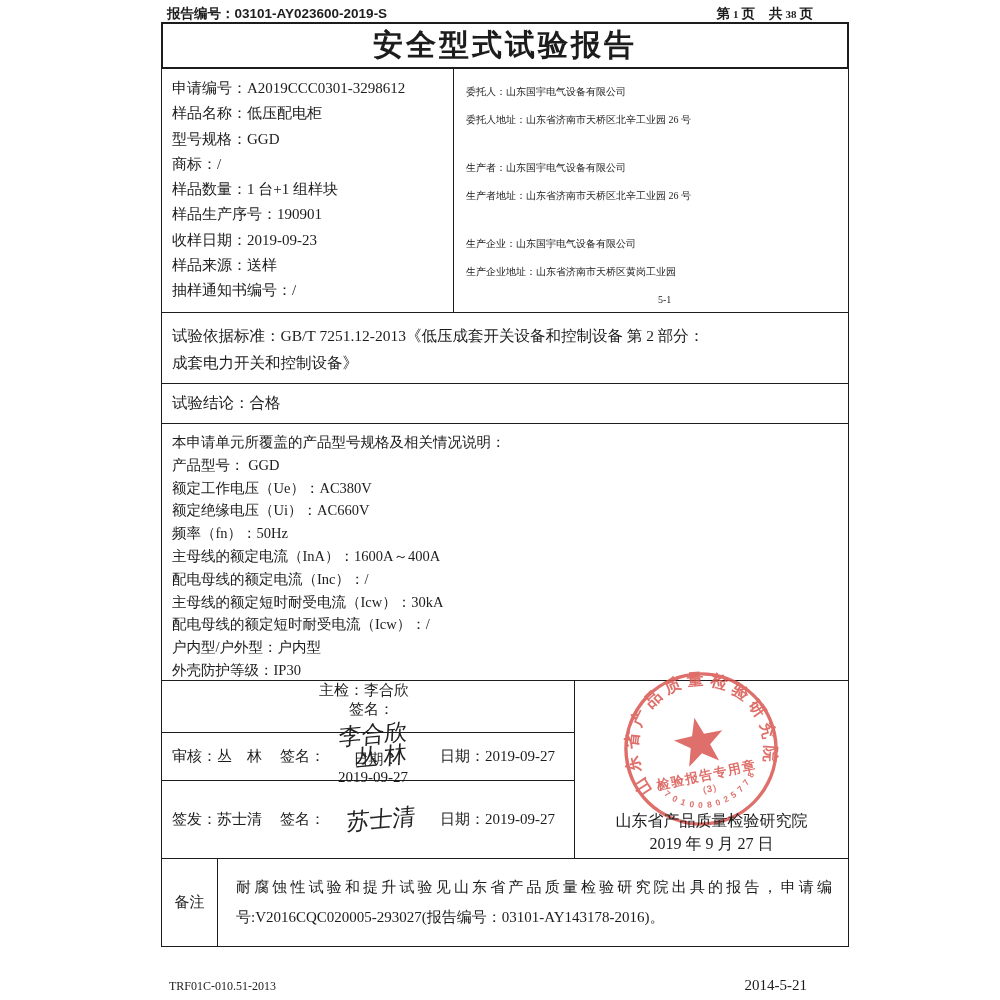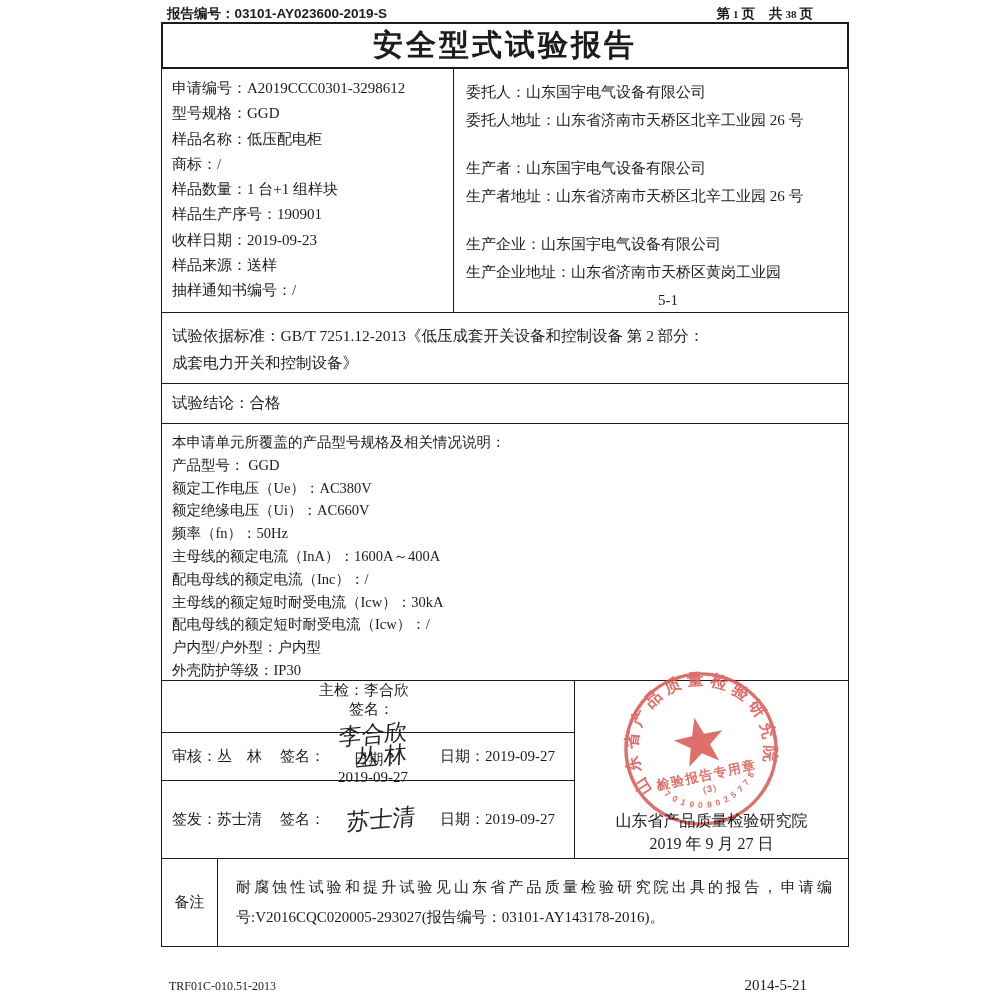--- a/index.html
+++ b/index.html
@@ -17,21 +17,21 @@
 
   
   .title-box{border:2px solid #1c1c1c;height:47px;box-sizing:border-box;display:flex;
              align-items:center;justify-content:center;}
   .title-box h1{margin:0;font-size:30px;font-weight:600;letter-spacing:3px;}
 
   
   .info-table{display:flex;border:1px solid #1c1c1c;border-top:none;height:244px;box-sizing:border-box;}
   .info-left{width:291px;box-sizing:border-box;padding:7px 6px 0 10px;font-size:15px;}
   .info-left .line{line-height:25.3px;white-space:nowrap;}
-  .info-right{flex:1;border-left:1px solid #1c1c1c;box-sizing:border-box;padding:9px 6px 0 12px;font-size:15px;}
+  .info-right{flex:1;border-left:1px solid #1c1c1c;box-sizing:border-box;padding:9px 6px 0 12px;font-size:10px;}
   .info-right .group{margin-bottom:20px;}
   .info-right .line{line-height:28px;white-space:nowrap;}
   .info-right .indent{padding-left:192px;}
 
   
   .row{border:1px solid #1c1c1c;border-top:none;box-sizing:border-box;padding:0 10px;}
   .standards{height:71px;font-size:15.5px;line-height:27px;padding-top:9px;}
   .conclusion{height:40px;font-size:15.5px;display:flex;align-items:center;}
   .specs{height:257px;font-size:14.5px;padding-top:7px;}
   .specs .line{line-height:22.8px;white-space:nowrap;}
@@ -84,22 +84,22 @@
       </div>
     </div>
 
     <div class="title-box">
       <h1>安全型式试验报告</h1>
     </div>
 
     <div class="info-table">
       <div class="info-left">
         <div class="line">申请编号：A2019CCC0301-3298612</div>
+        <div class="line">样品名称：低压配电柜</div>
         <div class="line">型号规格：GGD</div>
-        <div class="line">样品名称：低压配电柜</div>
         <div class="line">商标：/</div>
         <div class="line">样品数量：1 台+1 组样块</div>
         <div class="line">样品生产序号：190901</div>
         <div class="line">收样日期：2019-09-23</div>
         <div class="line">样品来源：送样</div>
         <div class="line">抽样通知书编号：/</div>
       </div>
       <div class="info-right">
         <div class="group">
           <div class="line">委托人：山东国宇电气设备有限公司</div>

